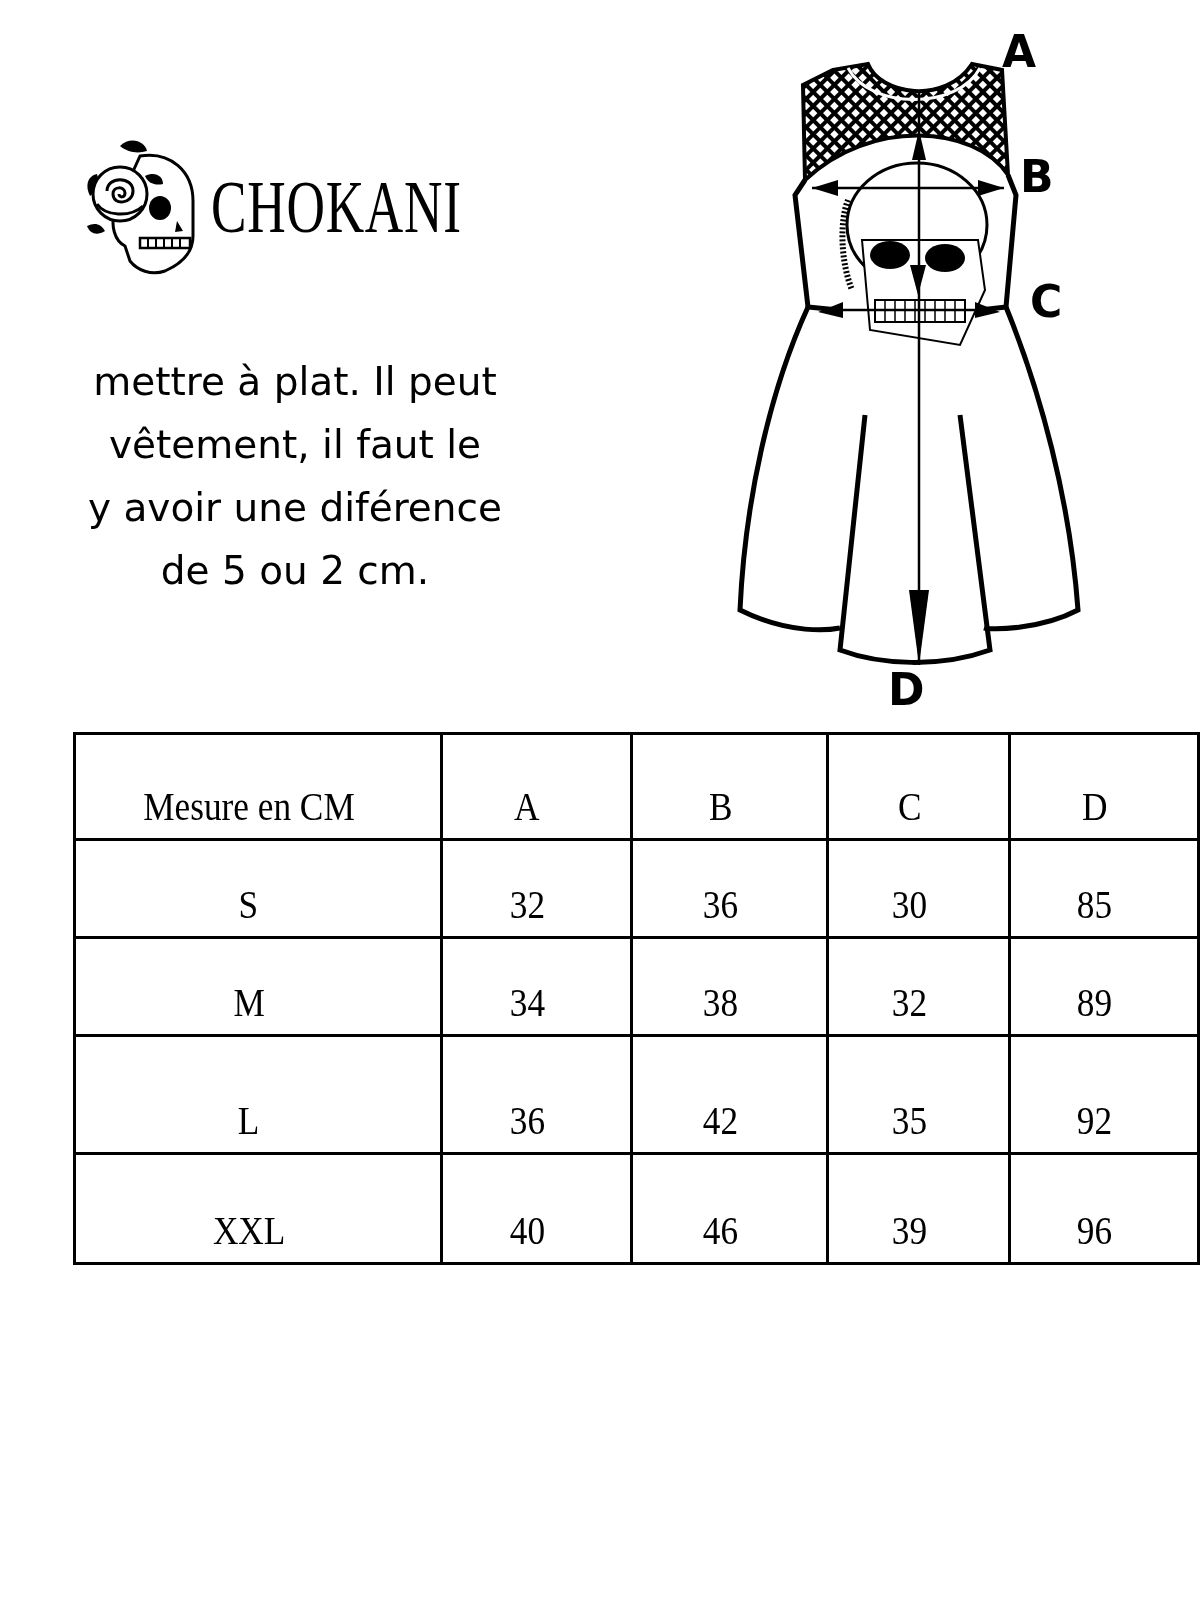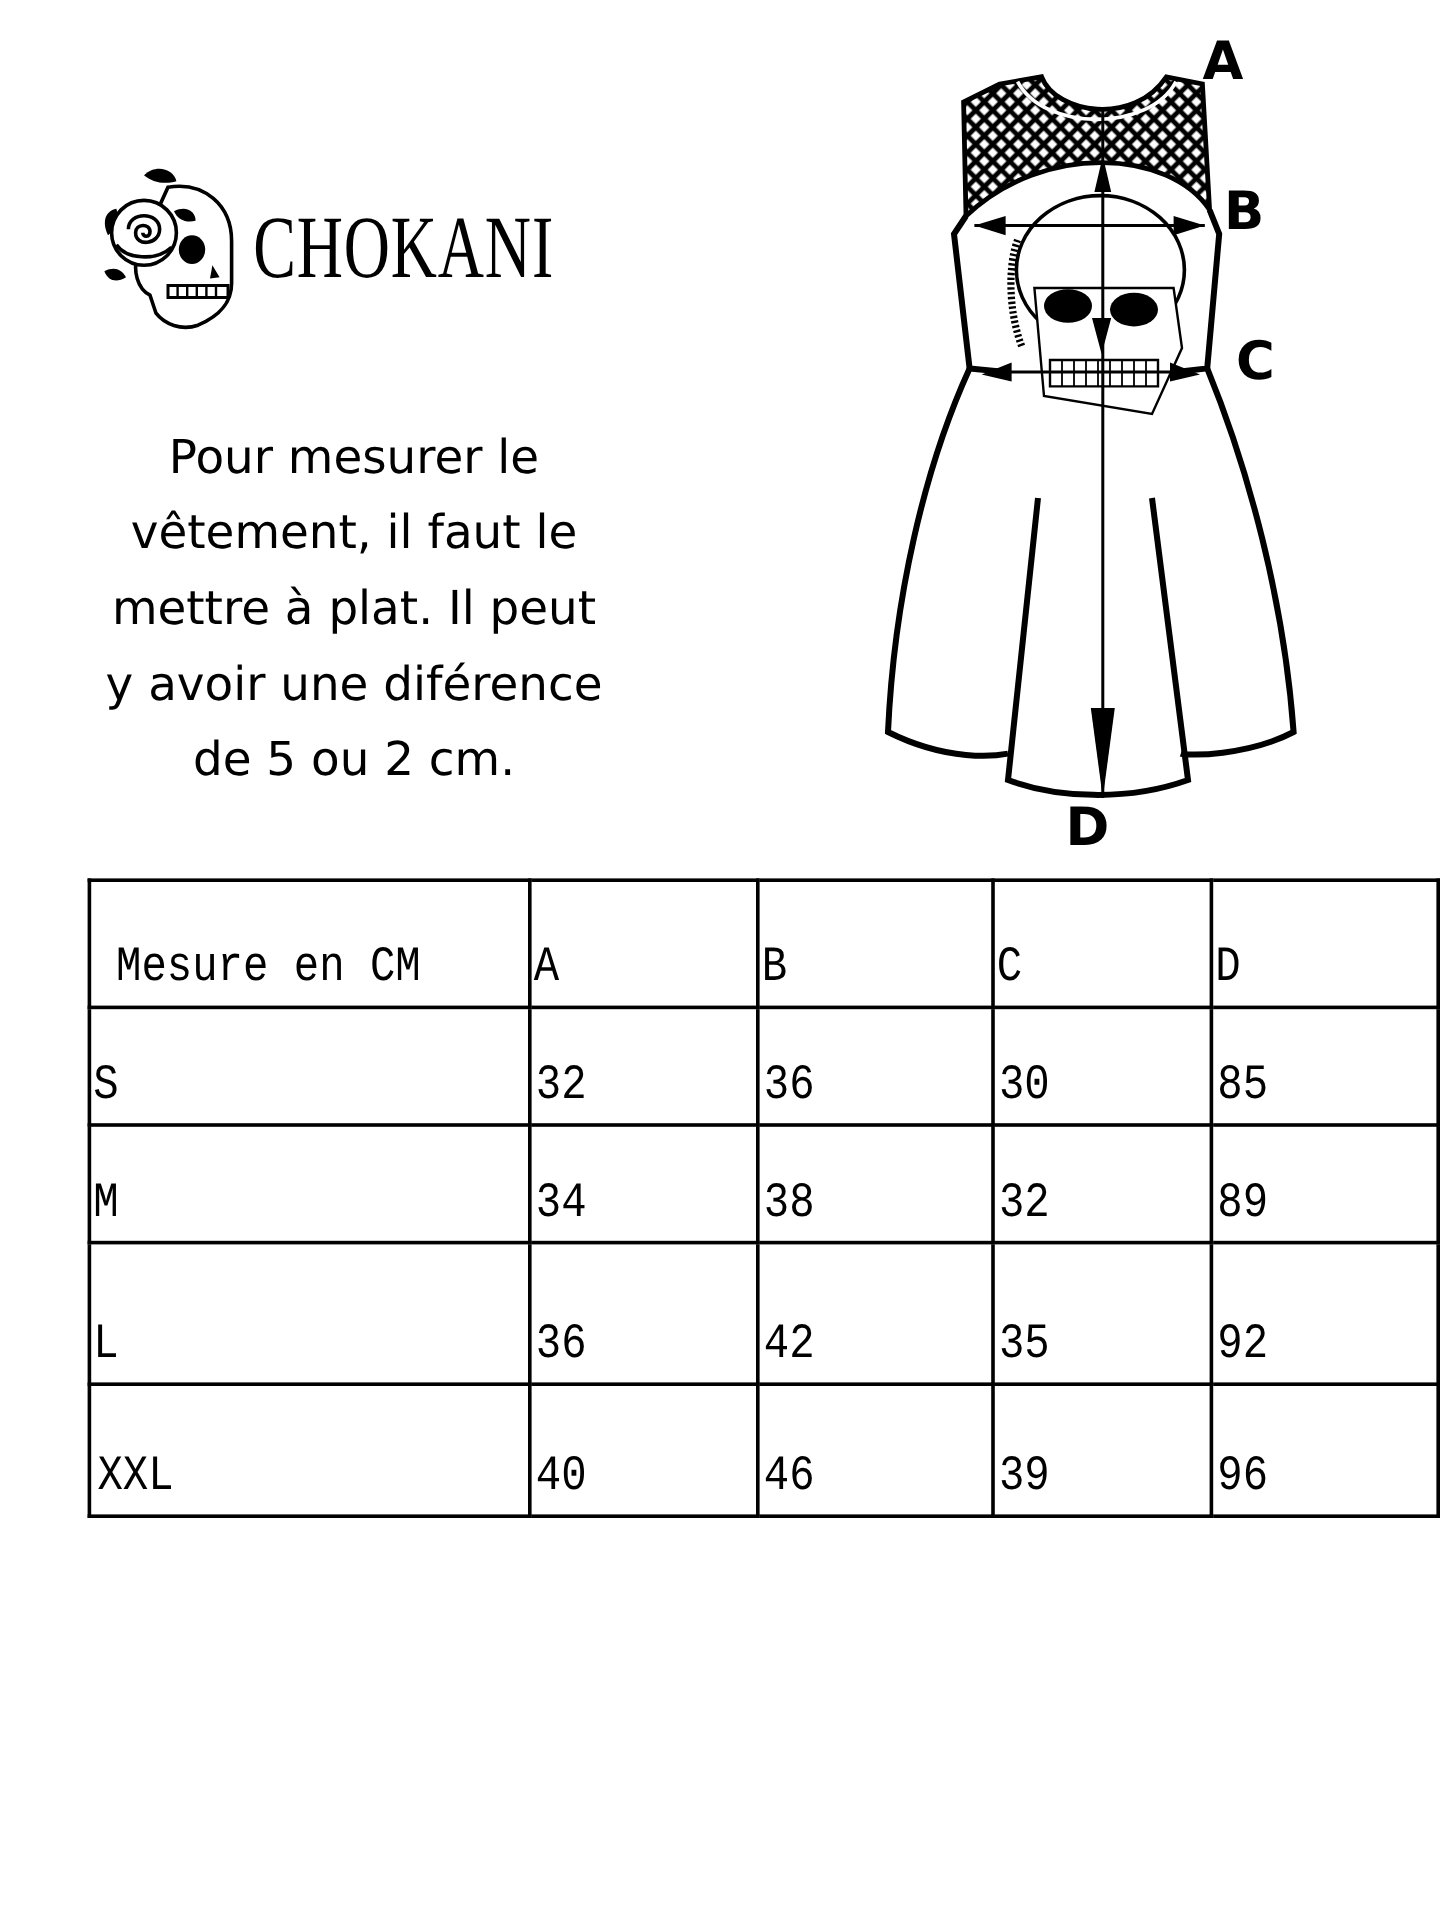--- a/index.html
+++ b/index.html
@@ -4,21 +4,21 @@
   <style>
     html, body { margin: 0; padding: 0; background: #ffffff; }
     body { width: 1200px; height: 1600px; position: relative; overflow: hidden; font-family: "Liberation Sans", sans-serif; color: #000; }
     .logo { position: absolute; left: 85px; top: 136px; width: 400px; height: 140px; }
     .logo svg { position: absolute; left: 0; top: 0; }
     .logo-text { position: absolute; left: 126px; top: 34px; font-family: "Liberation Serif", serif; font-size: 74px; letter-spacing: 1px; transform: scaleX(0.72); transform-origin: left top; line-height: 1; }
     .instructions { position: absolute; left: 60px; top: 350px; width: 470px; text-align: center; font-family: "DejaVu Sans", sans-serif; font-size: 39px; line-height: 63px; }
     .diagram { position: absolute; left: 720px; top: 25px; width: 420px; height: 700px; }
     .lbl { position: absolute; font-family: "DejaVu Sans", sans-serif; font-weight: bold; font-size: 44px; line-height: 1; }
     .size-table { position: absolute; left: 73px; top: 732px; border-collapse: collapse; }
-    .size-table td { border: 3px solid #000; vertical-align: bottom; font-family: Liberation Mono, monospace; font-size: 41px; padding: 0 18px 8px 0; transform-origin: center; }
+    .size-table td { border: 3px solid #000; text-align: center; vertical-align: bottom; font-family: Liberation Serif, serif; font-size: 41px; padding: 0 18px 8px 0; transform-origin: center; }
     .size-table td span { display: inline-block; transform: scaleX(0.86); }
   </style>
 </head>
 <body>
 
 <div class="logo">
   <svg width="115" height="140" viewBox="0 0 115 140">
 
     <path d="M55 20 C85 15 108 35 108 65 L108 100 C108 118 96 128 80 135 C66 140 52 134 45 125 L40 110 C30 105 25 90 30 75 Z" fill="#fff" stroke="#000" stroke-width="3"></path>
     <ellipse cx="75" cy="72" rx="11" ry="12" fill="#000"></ellipse>
@@ -32,23 +32,22 @@
     <path d="M60 40 C70 35 78 40 78 48 C70 50 63 47 60 40 Z" fill="#000"></path>
 
     <circle cx="35" cy="58" r="27" fill="#fff" stroke="#000" stroke-width="3"></circle>
     <path d="M22 55 C22 40 48 40 48 55 C48 68 28 70 28 58 C28 50 40 50 40 57 C40 62 34 62 34 58" fill="none" stroke="#000" stroke-width="3"></path>
     <path d="M12 68 C20 80 45 82 58 70" fill="none" stroke="#000" stroke-width="3"></path>
   </svg>
   <div class="logo-text">CHOKANI</div>
 </div>
 
 <div class="instructions">
-  <div>Pour mesurer le</div>
+  <div>mettre à plat. Il peut</div>
   <div>vêtement, il faut le</div>
-  <div>mettre à plat. Il peut</div>
   <div>y avoir une diférence</div>
   <div>de 5 ou 2 cm.</div>
 </div>
 
 <div class="diagram">
   <svg width="420" height="700" viewBox="720 25 420 700" style="position:absolute;left:0;top:0;">
     <defs>
       <pattern id="mesh" width="10" height="10" patternUnits="userSpaceOnUse" patternTransform="rotate(45)">
         <rect width="10" height="10" fill="#000"></rect>
         <rect x="2" y="2" width="6" height="6" fill="#fff"></rect>

